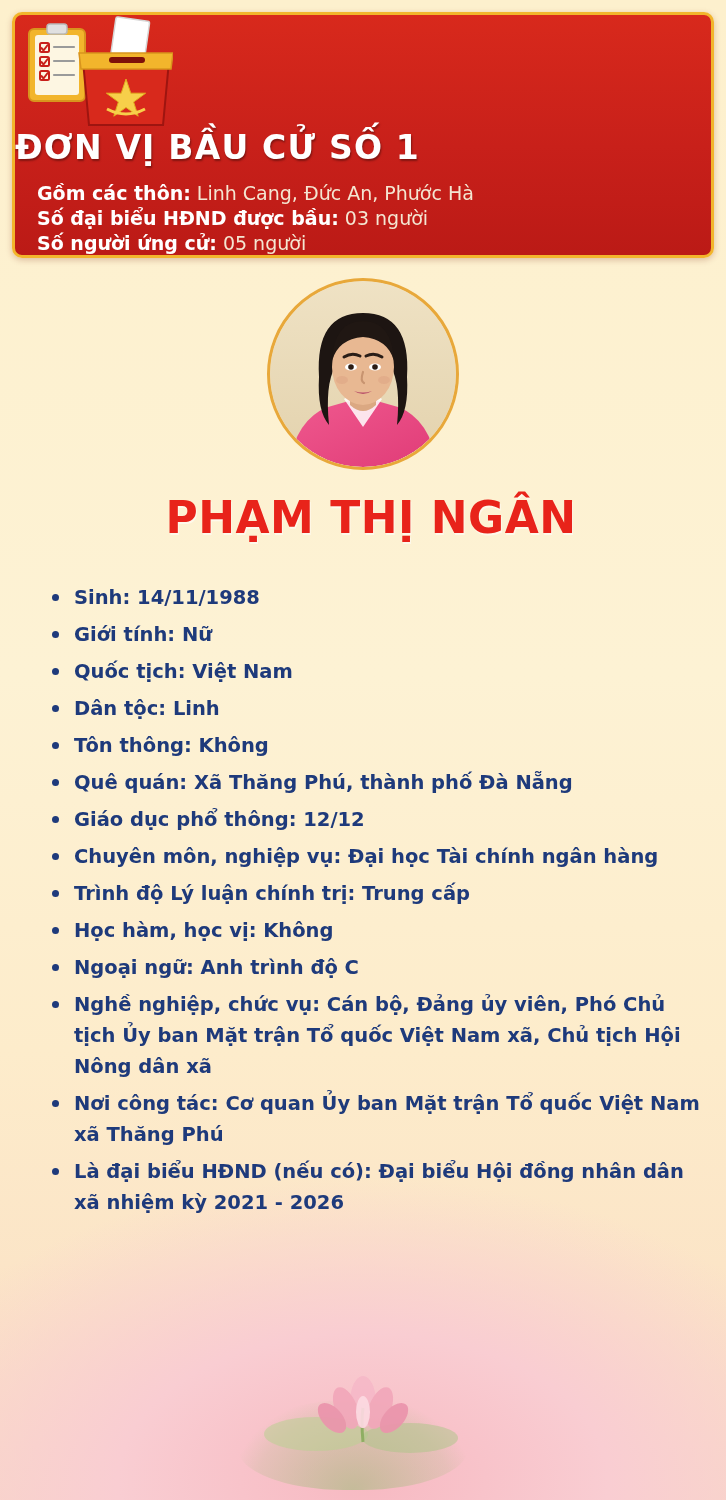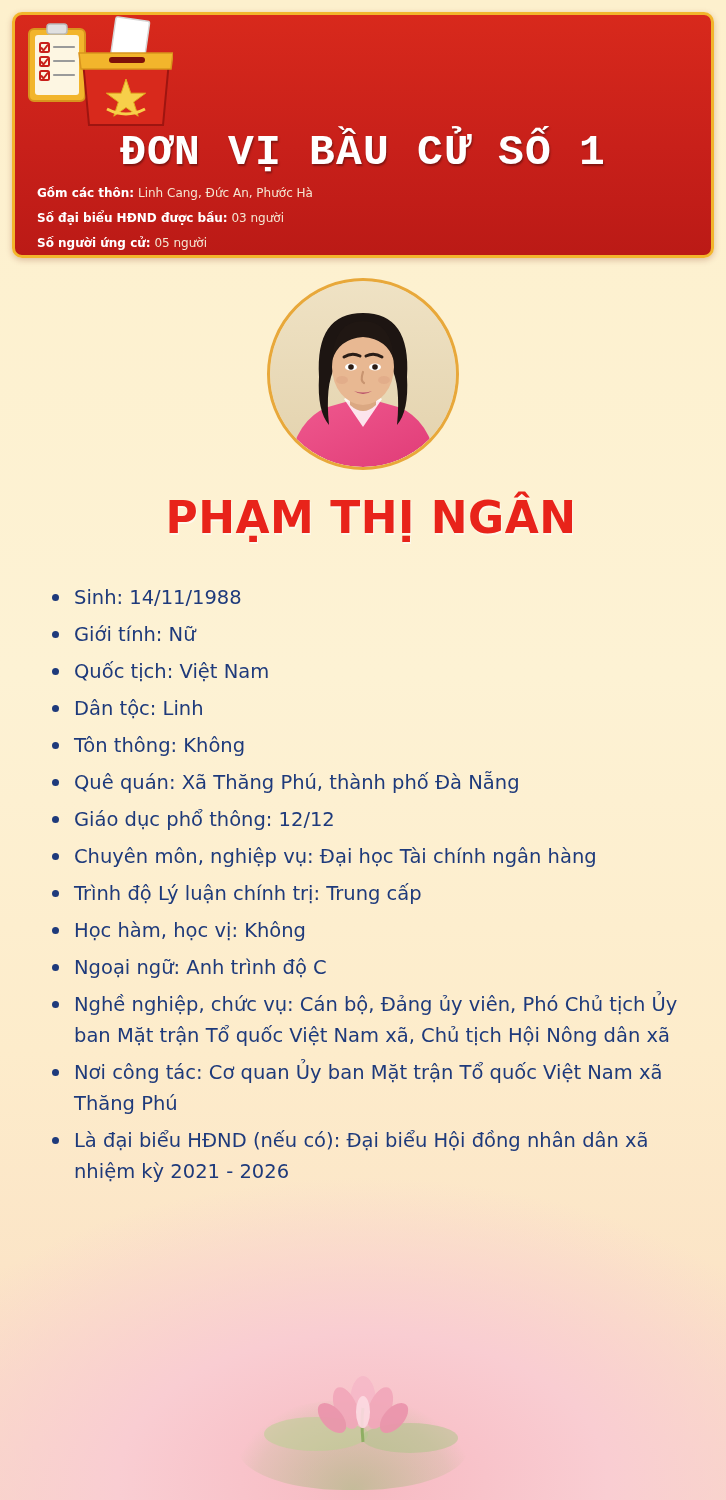--- a/index.html
+++ b/index.html
@@ -56,40 +56,38 @@
     background: linear-gradient(180deg, #d8291c 0%, #c8201a 55%, #bb1a16 100%);
     border: 3px solid #f2b52c;
     border-radius: 10px;
     height: 246px;
     box-sizing: border-box;
     padding: 0;
     box-shadow: 0 2px 6px rgba(120, 30, 10, 0.25);
   }
   .header-title {
     color: #ffffff;
-    font-size: 43px;
+    font-size: 33px;
     font-weight: bold;
     letter-spacing: 1.2px;
-    text-align: center;
     padding: 0;
     margin: 0;
     position: absolute;
     top: 113px;
     left: 0;
     right: 0;
     text-shadow: 1px 2px 2px rgba(0,0,0,0.35);
-    font-family: Liberation Mono, monospace;
   }
   .header-lines {
     position: absolute;
     left: 22px;
     top: 166px;
     right: 20px;
     color: #f7efe0;
-    font-size: 12px;
+    font-size: 19px;
     line-height: 25px;
   }
   .header-lines .lbl {
     font-weight: bold;
     color: #ffffff;
   }
   .header-lines .val {
     color: #f4e6d2;
   }
 
@@ -147,21 +145,21 @@
     left: 44px;
     right: 22px;
     margin: 0;
     padding: 0;
     list-style: none;
   }
   .info-list li {
     position: relative;
     color: #1e3a7b;
     font-size: 19.5px;
-    font-weight: normal;
+    font-weight: bold;
     line-height: 31px;
     padding-left: 30px;
     margin-bottom: 6px;
   }
   .info-list li::before {
     content: "";
     position: absolute;
     left: 8px;
     top: 12px;
     width: 7px;

